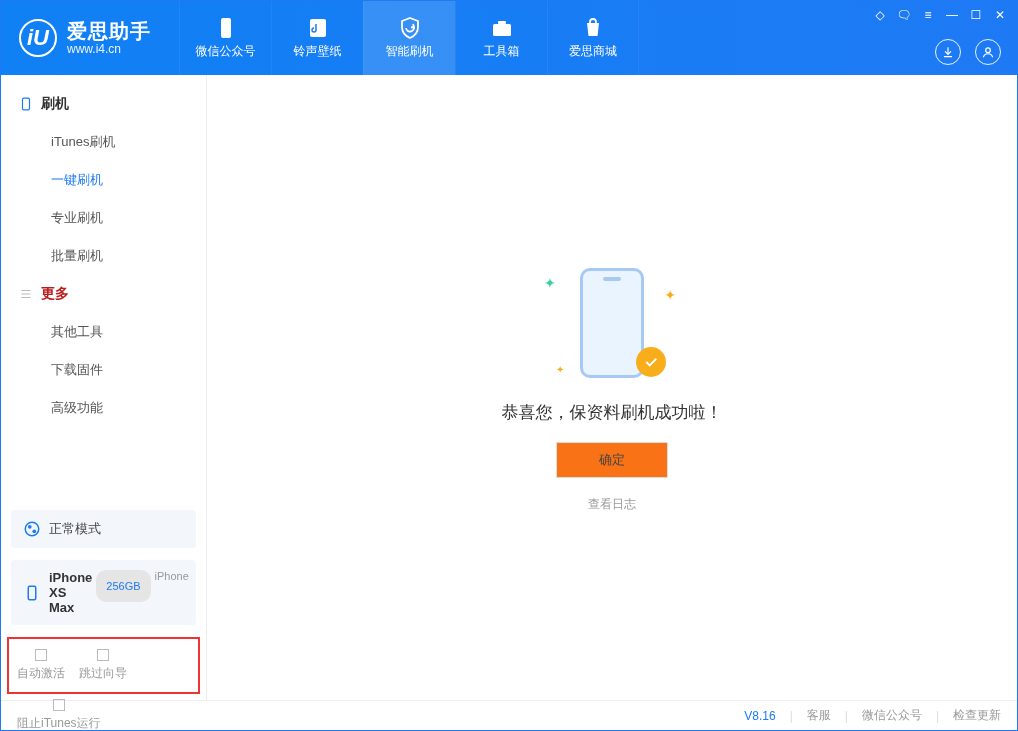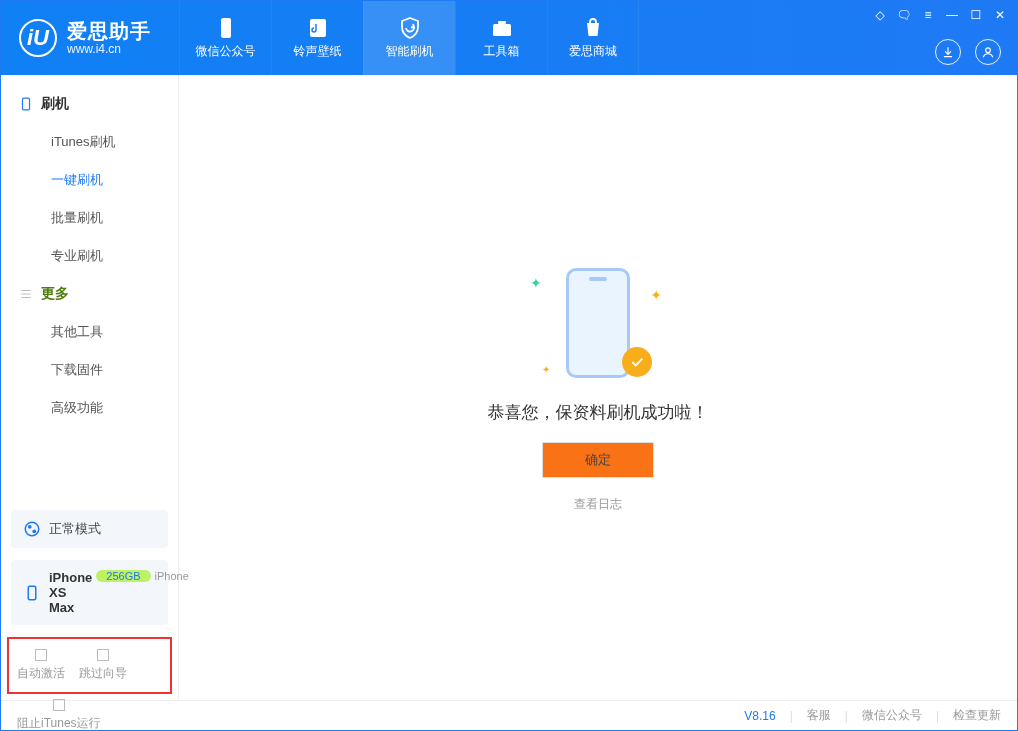--- a/index.html
+++ b/index.html
@@ -14,30 +14,30 @@
 .tab { width: 92px; display: flex; flex-direction: column; align-items: center; justify-content: center; gap: 3px; font-size: 12px; cursor: pointer; border-left: 1px solid rgba(255,255,255,0.06); }
 .tab:last-child { border-right: 1px solid rgba(255,255,255,0.06); }
 .tab.active { background: rgba(255,255,255,0.14); }
 .tab svg { width: 24px; height: 24px; fill: #fff; }
 .win-ctrl { position: absolute; top: 4px; right: 6px; display: flex; gap: 2px; }
 .win-ctrl span { width: 22px; height: 20px; display: flex; align-items: center; justify-content: center; cursor: pointer; color: #fff; font-size: 12px; }
 .header-right { position: absolute; right: 16px; bottom: 10px; display: flex; gap: 14px; }
 .hbtn { width: 26px; height: 26px; border: 1.5px solid rgba(255,255,255,.9); border-radius: 50%; display: flex; align-items: center; justify-content: center; cursor: pointer; }
 .hbtn svg { width: 14px; height: 14px; fill: none; stroke: #fff; stroke-width: 2; }
 .body { display: flex; height: calc(100% - 74px - 30px); }
-.sidebar { width: 178px; border-right: 1px solid #eee; display: flex; flex-direction: column; }
+.sidebar { width: 206px; border-right: 1px solid #eee; display: flex; flex-direction: column; }
 .side-scroll { flex: 1; overflow: auto; padding-top: 10px; }
 .group-head { display: flex; align-items: center; gap: 8px; padding: 10px 18px; font-size: 14px; color: #333; font-weight: 600; }
 .group-head svg { width: 14px; height: 14px; }
 .side-item { padding: 10px 18px 10px 50px; font-size: 13px; color: #555; cursor: pointer; }
 .side-item.active { color: #1e7af4; }
 .side-panel { margin: 6px 10px; background: #f3f7fc; border-radius: 4px; padding: 10px 12px; font-size: 13px; color: #444; display: flex; align-items: center; gap: 8px; }
 .side-panel.device { align-items: flex-start; gap: 4px; }
 .side-panel .name { font-weight: 600; color: #333; }
-.badge { background: #bef264; color: #1e7af4; font-size: 11px; padding: 0 10px; border-radius: 10px; display: inline-block; }
+.badge { background: #e5e5e5; color: #1e7af4; font-size: 11px; padding: 10px 10px; border-radius: 10px; display: inline-block; }
 .sub { font-size: 11px; color: #999; }
 .psicon { width: 18px; height: 18px; flex-shrink: 0; }
 .option-box { border: 2px solid #e33; margin: 6px; padding: 10px 8px; display: flex; gap: 14px; align-items: center; }
 .chk { display: flex; align-items: center; gap: 4px; font-size: 12px; color: #999; cursor: pointer; flex-direction: column; }
 .chk .box { width: 12px; height: 12px; border: 1px solid #bbb; }
 .main { flex: 1; display: flex; flex-direction: column; align-items: center; justify-content: center; gap: 18px; position: relative; }
 .phone-ill { width: 120px; height: 120px; position: relative; display: flex; align-items: center; justify-content: center; }
 .phone-shape { width: 64px; height: 110px; border: 3px solid #a7c9f5; border-radius: 10px; background: #eaf4ff; position: relative; }
 .phone-shape::before { content: ""; position: absolute; top: 6px; left: 50%; transform: translateX(-50%); width: 18px; height: 4px; background: #a7c9f5; border-radius: 3px; }
 .check-badge { position: absolute; bottom: 6px; right: 6px; width: 30px; height: 30px; background: #f8ae1b; border-radius: 50%; display: flex; align-items: center; justify-content: center; }
@@ -130,24 +130,24 @@
   <div class="sidebar">
     <div class="side-scroll">
       <div class="group-head">
         <svg viewBox="0 0 24 24">
             <rect x="6" y="2" width="12" height="20" rx="2" fill="none" stroke="#1e7af4" stroke-width="2"></rect>
           </svg>
         <span>刷机</span>
       </div>
       <div class="side-item">iTunes刷机</div>
       <div class="side-item active">一键刷机</div>
+      <div class="side-item">专业刷机</div>
       <div class="side-item">批量刷机</div>
-      <div class="side-item">专业刷机</div>
-
-      <div class="group-head" style="color:#4d7c0f;">
+
+      <div class="group-head" style="color:#b91c1c;">
         <svg viewBox="0 0 24 24">
             <path d="M4 6h16M4 12h16M4 18h16" stroke="#bbb" stroke-width="2"></path>
           </svg>
         <span>更多</span>
       </div>
       <div class="side-item">其他工具</div>
       <div class="side-item">下载固件</div>
       <div class="side-item">高级功能</div>
     </div>
 

